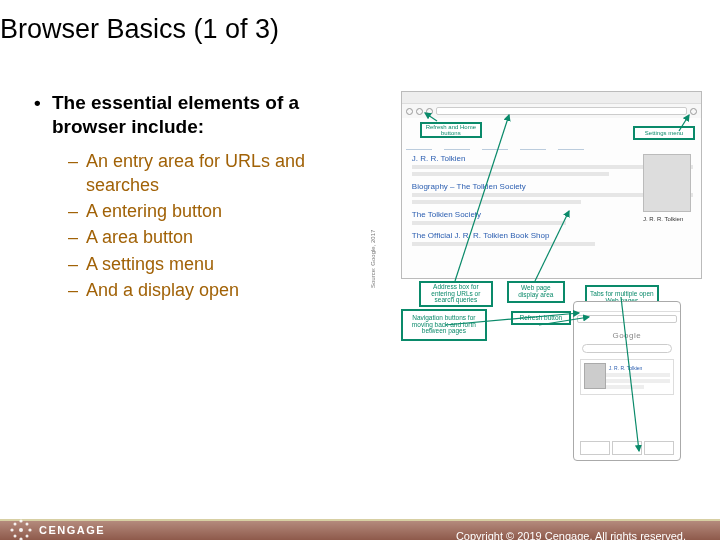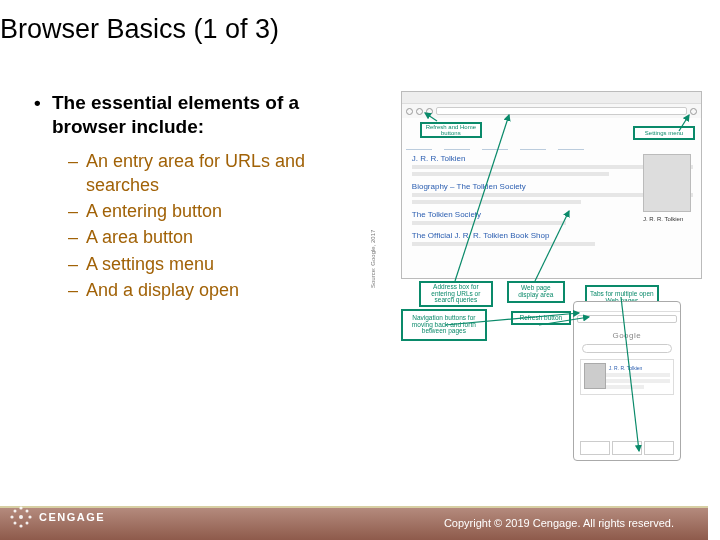--- a/index.html
+++ b/index.html
@@ -135,22 +135,22 @@
     top: 118px;
     font-size: 6px;
     color:#777;
     writing-mode: vertical-rl;
     transform: rotate(180deg);
     height: 170px;
   }
 
   .footer {
     position: absolute;
-    left: 0; right: 12px; bottom: 0;
-    height: 34px;
+    left: 0; right: 0; bottom: 0;
+    height: 21px;
     background: linear-gradient(to bottom, #b48a7d 0%, #8e5a4b 100%);
     border-top: 2px solid #d7cfa3;
   }
   .footer .copy {
     position: absolute;
     right: 34px;
     top: 9px;
     font-size: 11px;
     color: #fff;
   }

